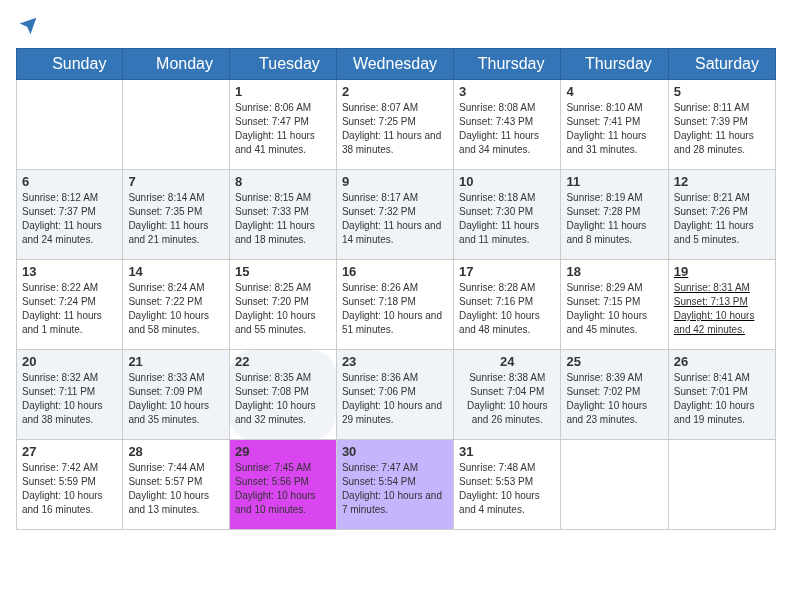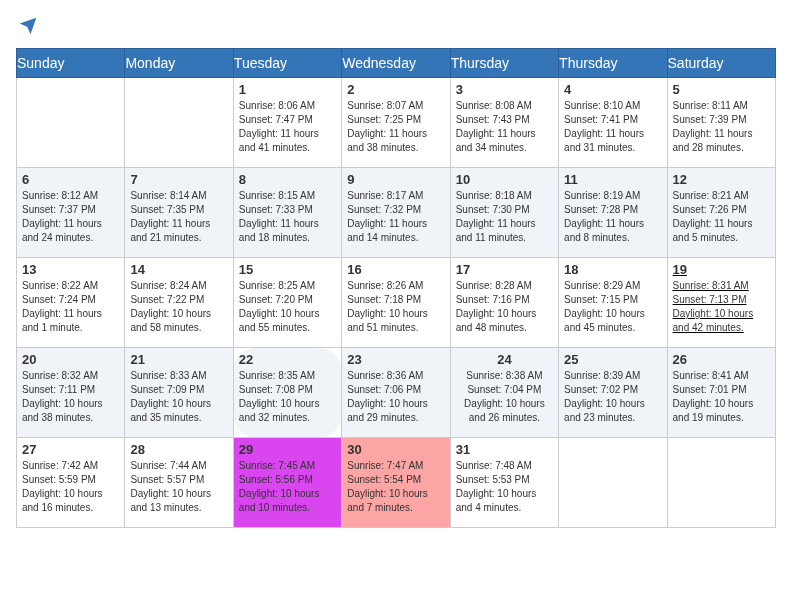--- a/index.html
+++ b/index.html
@@ -53,23 +53,23 @@
       color: #555;
     }
     .calendar {
       width: 100%;
       border-collapse: collapse;
       font-size: 11px;
     }
     .calendar th {
       background: #3375b7;
       color: #fff;
-      padding: 6px 0;
-      text-align: left;
-      font-size: 14px;
+      padding: 6px 16px;
+      text-align: right;
+      font-size: 16px;
       font-weight: normal;
       border: 1px solid #2a5f9a;
     }
     .calendar td {
       border: 1px solid #ccc;
       vertical-align: top;
       padding: 4px 5px;
       width: 108px;
       height: 90px;
       background: #fff;
@@ -302,21 +302,21 @@
           <div class="day-info">Sunrise: 7:44 AM
 Sunset: 5:57 PM
 Daylight: 10 hours and 13 minutes.</div>
         </td>
         <td style="background: #d946ef;">
           <div class="day-number">29</div>
           <div class="day-info">Sunrise: 7:45 AM
 Sunset: 5:56 PM
 Daylight: 10 hours and 10 minutes.</div>
         </td>
-        <td style="background: #fca5a5;">
+        <td style="background: #c4b5fd;">
           <div class="day-number">30</div>
           <div class="day-info">Sunrise: 7:47 AM
 Sunset: 5:54 PM
 Daylight: 10 hours and 7 minutes.</div>
         </td>
         <td style="background: rgb(255, 255, 255);">
           <div class="day-number">31</div>
           <div class="day-info">Sunrise: 7:48 AM
 Sunset: 5:53 PM
 Daylight: 10 hours and 4 minutes.</div>

